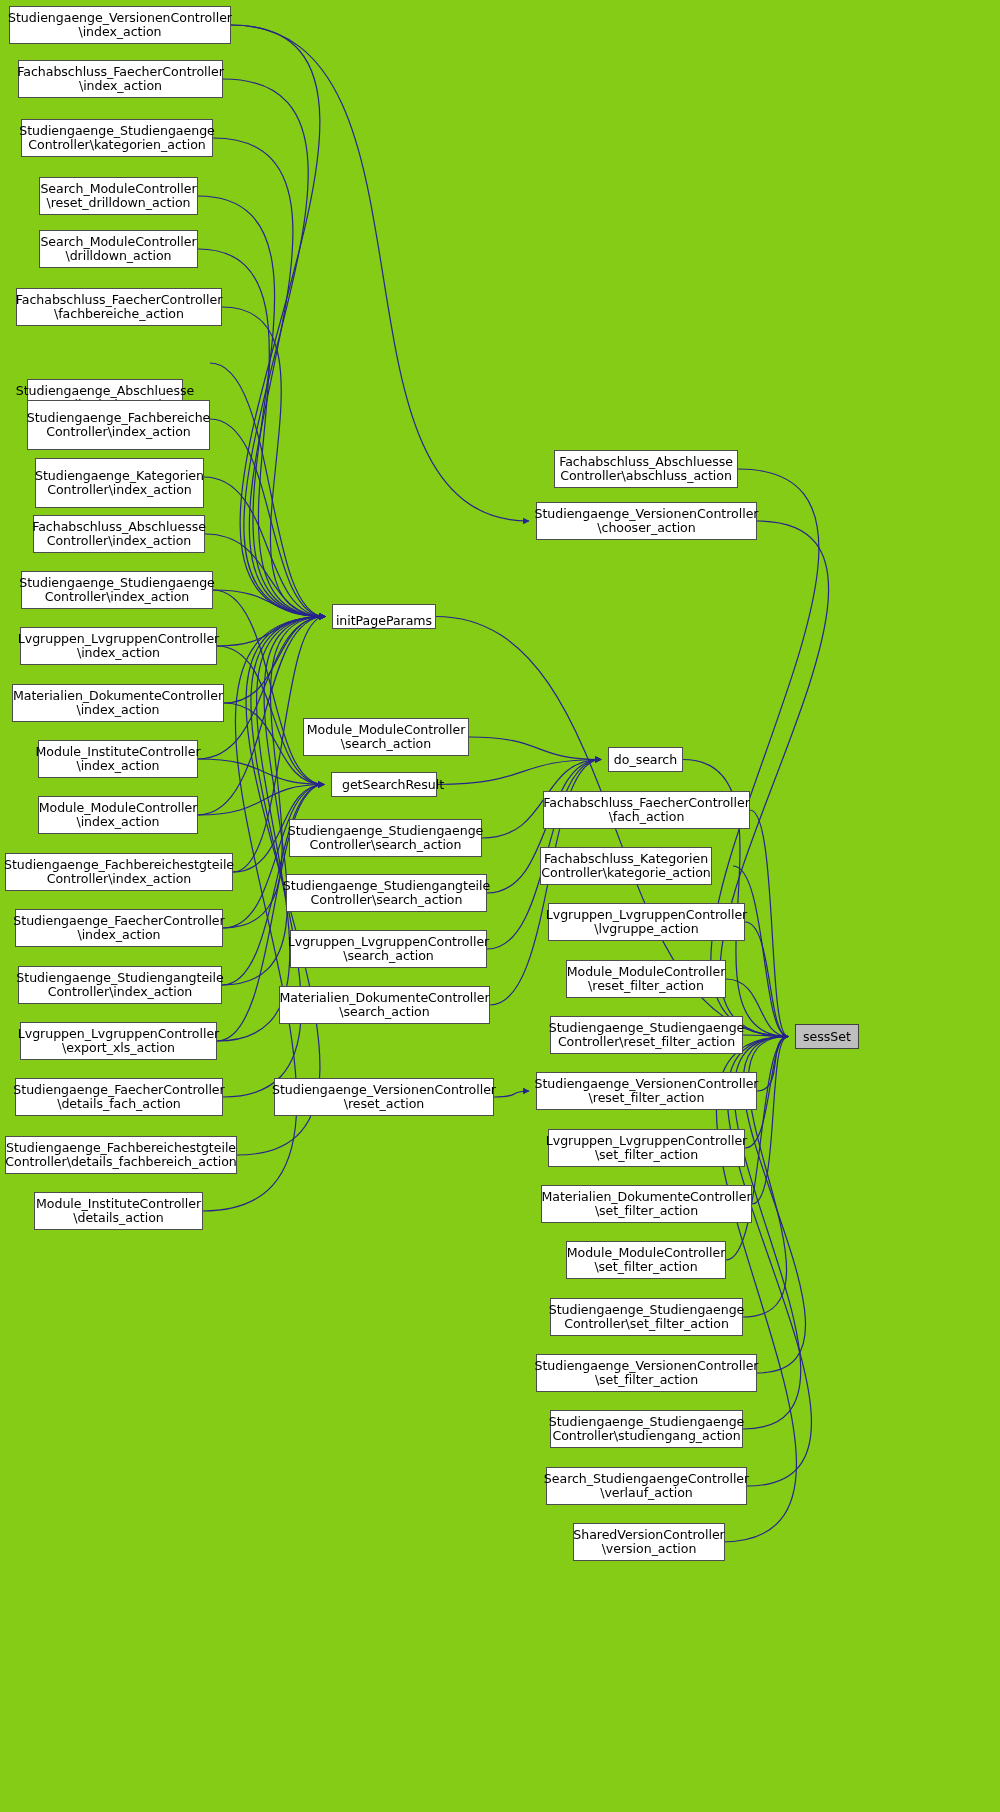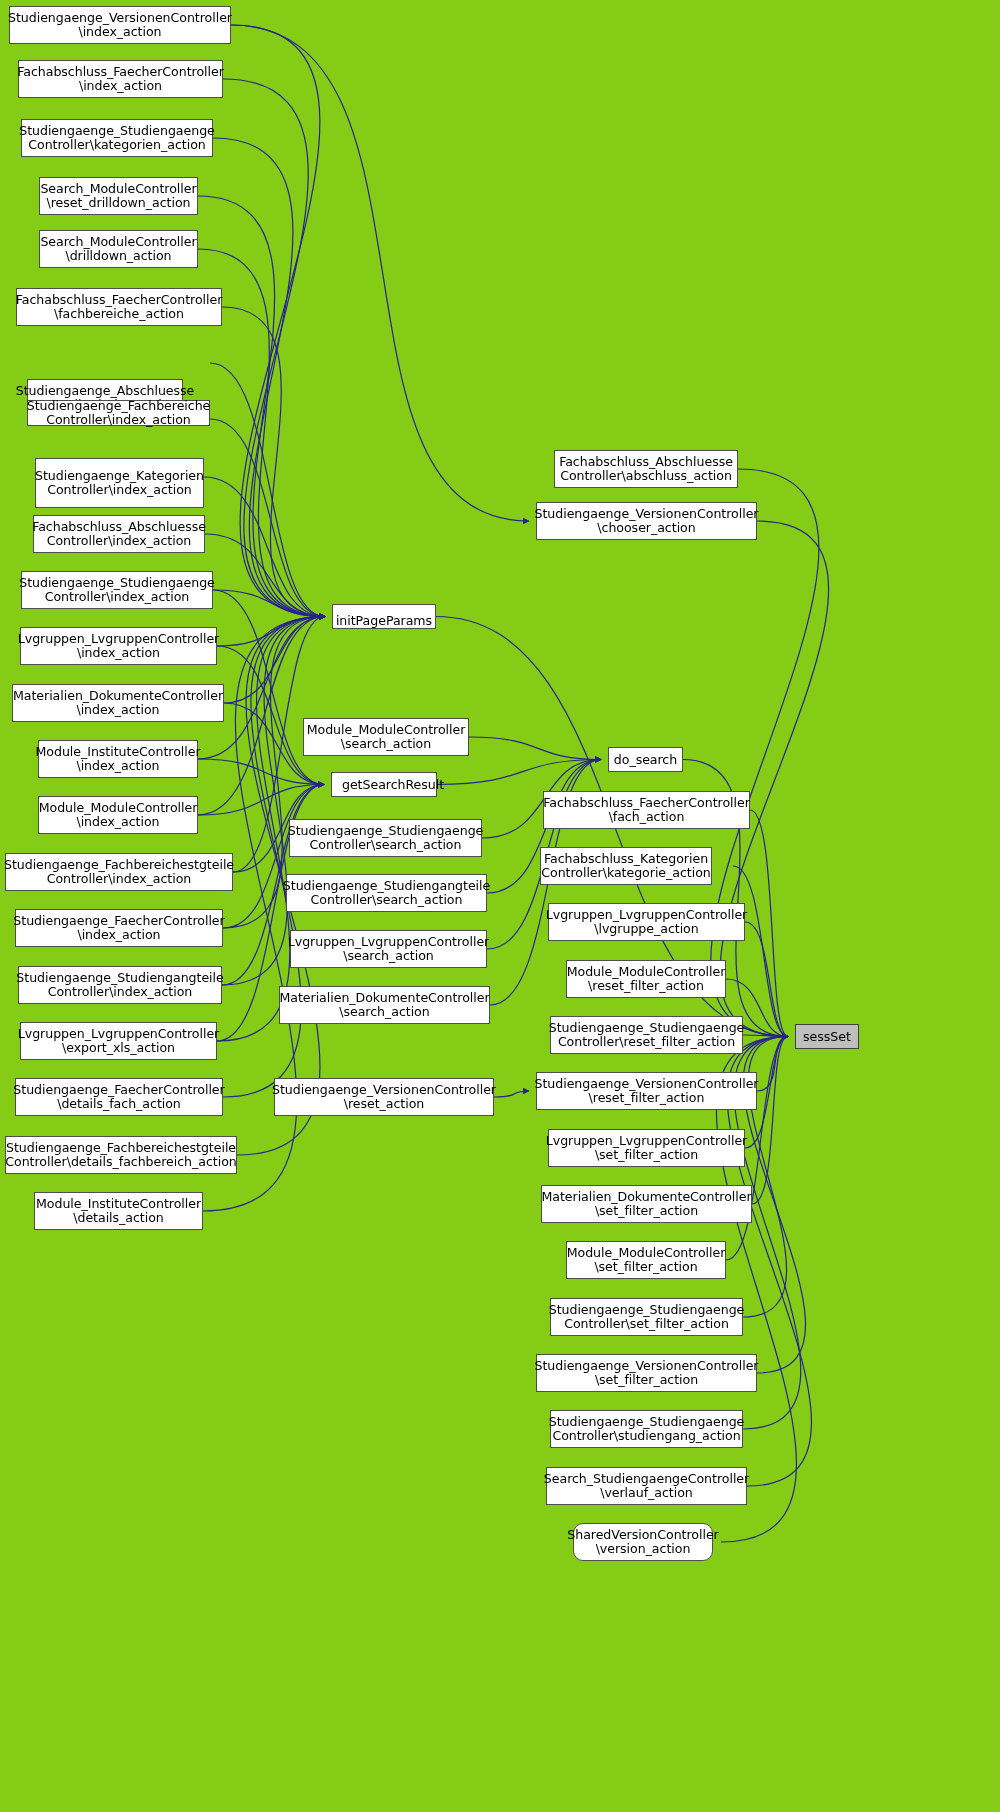--- a/index.html
+++ b/index.html
@@ -126,21 +126,21 @@
       <div class="node" style="left: 21px; top: 119px; width: 192px; height: 38px;"><span class="node-label">Studiengaenge_Studiengaenge
 Controller\kategorien_action</span></div>
       <div class="node" style="left: 39px; top: 177px; width: 159px; height: 38px;"><span class="node-label">Search_ModuleController
 \reset_drilldown_action</span></div>
       <div class="node" style="left: 39px; top: 230px; width: 159px; height: 38px;"><span class="node-label">Search_ModuleController
 \drilldown_action</span></div>
       <div class="node" style="left: 16px; top: 288px; width: 206px; height: 38px;"><span class="node-label">Fachabschluss_FaecherController
 \fachbereiche_action</span></div>
       <div class="node" style="left: 27px; top: 344px; width: 156px; height: 38px; margin-top: 35px;"><span class="node-label">Studiengaenge_Abschluesse
 Controller\index_action</span></div>
-      <div class="node" style="left: 27px; top: 400px; width: 183px; height: 26px;"><span class="node-label">Studiengaenge_Fachbereiche
+      <div class="node" style="left: 27px; top: 400px; width: 183px; height: 50px;"><span class="node-label">Studiengaenge_Fachbereiche
 Controller\index_action</span></div>
       <div class="node" style="left: 35px; top: 458px; width: 169px; height: 50px;"><span class="node-label">Studiengaenge_Kategorien
 Controller\index_action</span></div>
       <div class="node" style="left: 33px; top: 515px; width: 172px; height: 38px;"><span class="node-label">Fachabschluss_Abschluesse
 Controller\index_action</span></div>
       <div class="node" style="left: 21px; top: 571px; width: 192px; height: 38px;"><span class="node-label">Studiengaenge_Studiengaenge
 Controller\index_action</span></div>
       <div class="node" style="left: 20px; top: 627px; width: 197px; height: 38px;"><span class="node-label">Lvgruppen_LvgruppenController
 \index_action</span></div>
       <div class="node" style="left: 12px; top: 684px; width: 212px; height: 38px;"><span class="node-label">Materialien_DokumenteController
@@ -201,17 +201,17 @@
       <div class="node" style="left: 566px; top: 1241px; width: 160px; height: 38px;"><span class="node-label">Module_ModuleController
 \set_filter_action</span></div>
       <div class="node" style="left: 550px; top: 1298px; width: 193px; height: 38px;"><span class="node-label">Studiengaenge_Studiengaenge
 Controller\set_filter_action</span></div>
       <div class="node" style="left: 536px; top: 1354px; width: 221px; height: 38px;"><span class="node-label">Studiengaenge_VersionenController
 \set_filter_action</span></div>
       <div class="node" style="left: 550px; top: 1410px; width: 193px; height: 38px;"><span class="node-label">Studiengaenge_Studiengaenge
 Controller\studiengang_action</span></div>
       <div class="node" style="left: 546px; top: 1467px; width: 201px; height: 38px;"><span class="node-label">Search_StudiengaengeController
 \verlauf_action</span></div>
-      <div class="node" style="left: 573px; top: 1523px; width: 140px; height: 38px; border-radius: 10px;"><span class="node-label">SharedVersionController
+      <div class="node" style="left: 573px; top: 1523px; width: 152px; height: 38px;"><span class="node-label">SharedVersionController
 \version_action</span></div>
       <div class="node highlight" style="left: 795px; top: 1024px; width: 64px; height: 25px;"><span class="node-label">sessSet</span></div>
     </div>
 </div>
 
 </body></html>

